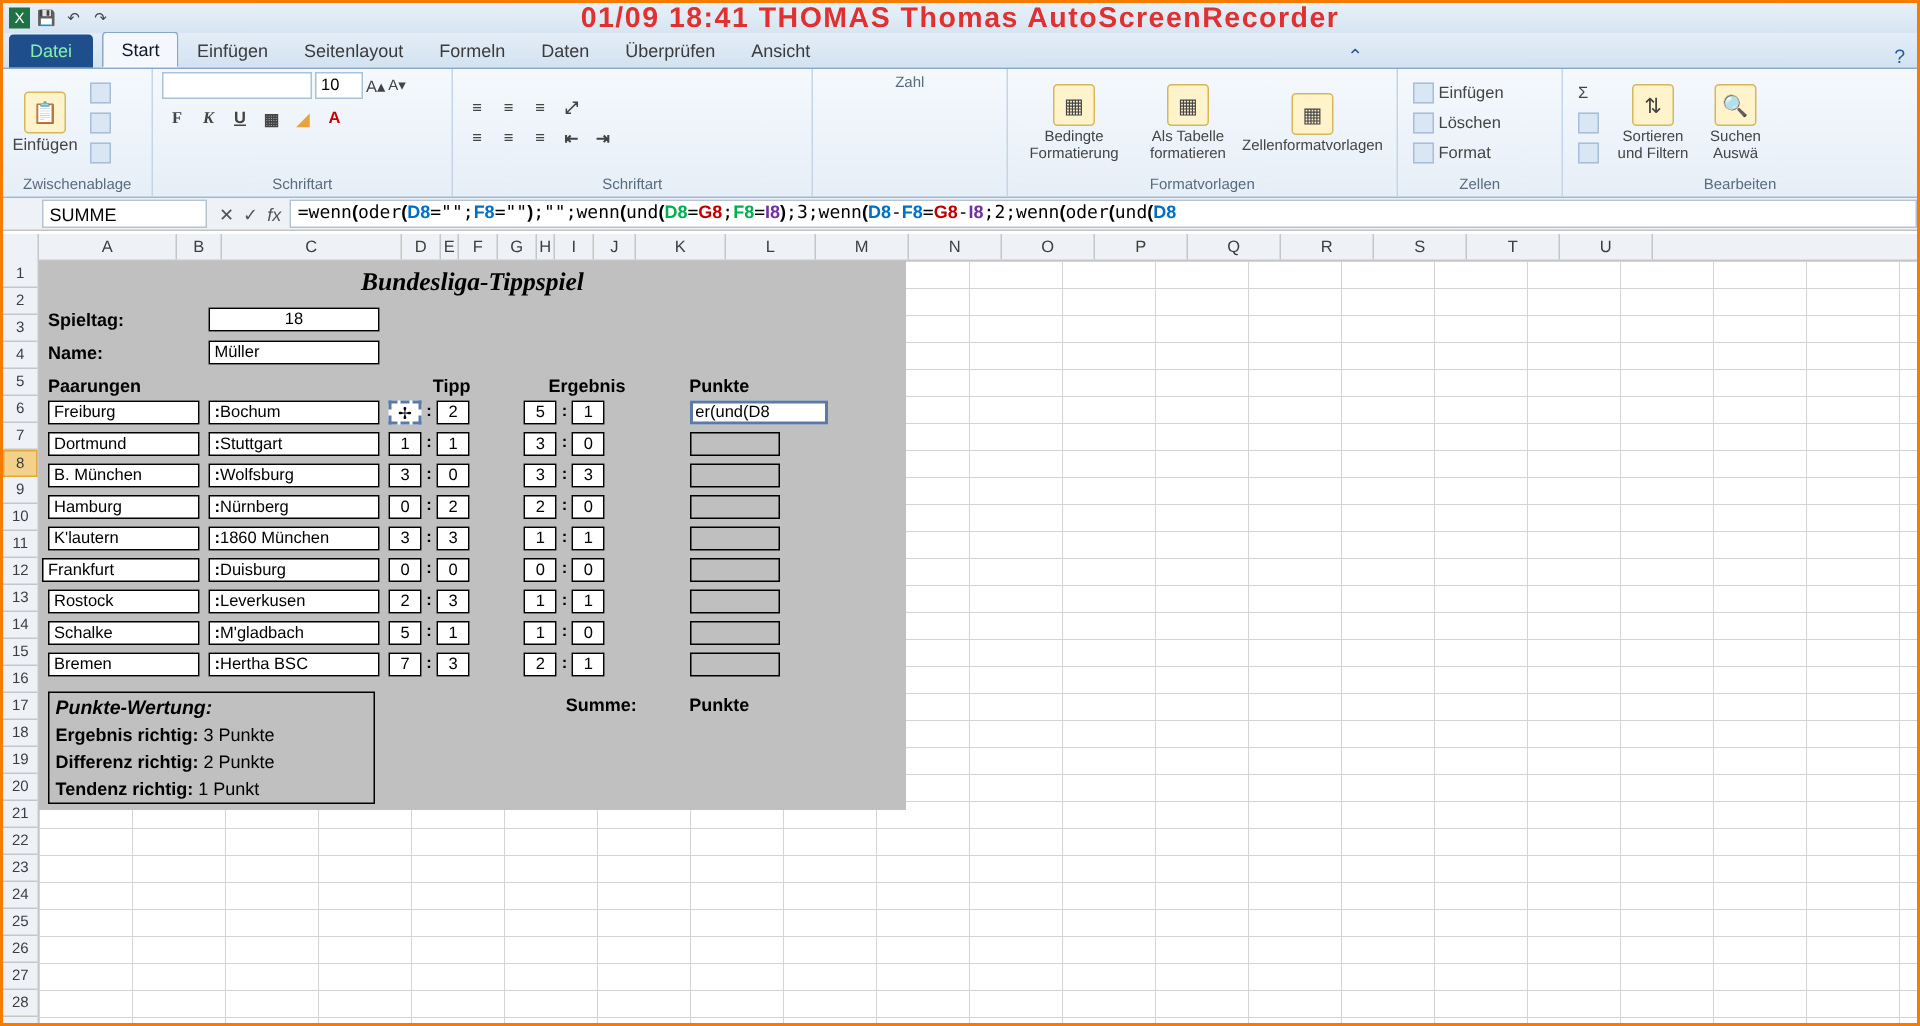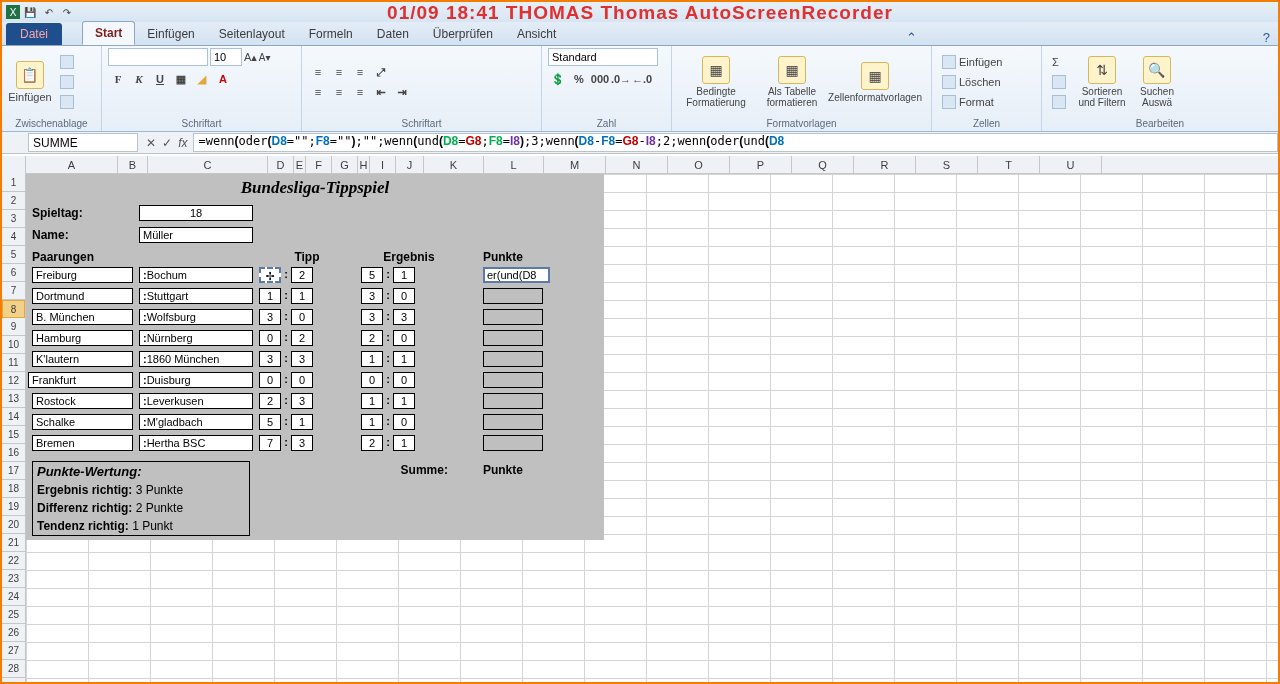--- a/index.html
+++ b/index.html
@@ -6,23 +6,23 @@
 body { background: #fff; width: 1280px; height: 684px; overflow: hidden; border: 2px solid #f57c00; position: relative; }
 
 
 .titlebar { height: 20px; background: linear-gradient(#e8f0f7,#d6e5f3); display:flex; align-items:center; padding:0 4px; font-size:11px; color:#444;}
 .titlebar .qat { display:flex; gap:4px; align-items:center;}
 .titlebar .qat span{width:14px;height:14px;display:inline-flex;align-items:center;justify-content:center;font-size:10px;}
 .watermark{position:absolute;top:0;left:0;right:0;text-align:center;font-size:19px;font-weight:bold;color:#e03030;letter-spacing:1px;z-index:5;pointer-events:none;white-space:nowrap;}
 
 
 .tabrow{height:24px;background:linear-gradient(#e4edf7,#d3e2f1);display:flex;align-items:flex-end;padding-left:4px;font-size:12px;border-bottom:1px solid #8ba7c7;}
-.tabrow .filetab{background:#1e4e8c;color:#fca5a5;padding:4px 14px;border-radius:3px 3px 0 0;margin-right:20px;}
+.tabrow .filetab{background:#1e4e8c;color:#86efac;padding:4px 14px;border-radius:3px 3px 0 0;margin-right:6px;}
 .tabrow .tab{padding:4px 12px;color:#3b3b3b;cursor:default;}
-.tabrow .tab.active{background:#f4f8fc;border:1px solid #8ba7c7;border-bottom:1px solid #f4f8fc;border-radius:3px 3px 0 0;color:#7f1d1d;font-weight:700;}
+.tabrow .tab.active{background:#f4f8fc;border:1px solid #8ba7c7;border-bottom:1px solid #f4f8fc;border-radius:3px 3px 0 0;color:#0f172a;font-weight:400;}
 .tabrow .helpicon{margin-left:auto;margin-right:8px;color:#2b579a;font-size:13px;}
 
 
 .ribbon{height:86px;background:linear-gradient(#f5f9fd,#e6eef7);border-bottom:1px solid #9db6d3;display:flex;font-size:11px;color:#444;}
 .group{border-right:1px solid #c6d5e6;padding:2px 6px 0 6px;display:flex;flex-direction:column;justify-content:space-between;}
 .group-label{text-align:center;font-size:10px;color:#5a6b7d;padding:2px 0;}
 .group-body{flex:1;display:flex;align-items:center;gap:4px;}
 .bigbtn{display:flex;flex-direction:column;align-items:center;justify-content:center;width:44px;height:60px;gap:2px;}
 .bigbtn .ico{width:28px;height:28px;background:#fff3cc;border:1px solid #d6b85a;border-radius:3px;display:flex;align-items:center;justify-content:center;font-size:14px;}
 .smallcol{display:flex;flex-direction:column;gap:2px;}
@@ -62,21 +62,21 @@
 .panel td{height:18px;font-size:12px;padding:0 3px;vertical-align:middle;}
 .lbl{font-weight:bold;margin-top:44px;}
 .cellbox{background:#fff;border:1px solid #000;height:16px;display:flex;align-items:center;padding:0 3px;font-size:11px;}
 .cellbox.c{justify-content:center;}
 .punktebox{background:#bfbfbf;border:1px solid #000;height:16px;width:60px;}
 .hdrrow td{font-weight:bold;}
 .active-edit{border:2px dashed #5b7aa8 !important;position:relative;}
 .scorewrap{display:flex;gap:0;align-items:center;}
 .sb{background:#fff;border:1px solid #000;width:22px;height:16px;text-align:center;font-size:11px;line-height:14px;}
 .sb.col{border:none;background:transparent;width:10px;font-weight:bold;}
-.editcell{background:#fff;border:2px solid #5b7aa8;font-size:11px;height:16px;padding:0 2px;width:67px;overflow:hidden;white-space:nowrap;}
+.editcell{background:#fff;border:2px solid #5b7aa8;font-size:11px;height:16px;padding:0 2px;width:92px;overflow:hidden;white-space:nowrap;}
 .tooltip{position:absolute;top:0;left:800px;background:#ffffe1;border:1px solid #8a8a8a;font-size:11px;padding:1px 4px;white-space:nowrap;}
 .pw{border:1px solid #000;}
 </style>
 </head>
 <body>
 
 <div class="watermark">01/09  18:41  THOMAS  Thomas  AutoScreenRecorder</div>
 
 <div class="titlebar">
   <div class="qat">
@@ -157,30 +157,20 @@
           <span>≡</span>
           <span>⇤</span>
           <span>⇥</span>
         </div>
       </div>
     </div>
     <div class="group-label">Schriftart</div>
   </div>
 
   <div class="group" style="width:130px">
-    <div class="group-body" style="flex-direction:column;align-items:flex-start;gap:4px;">
-      <input style="width: 110px; height: 18px; border: 1px solid rgb(171, 193, 217); font-size: 11px; padding: 0px 3px;" value="Standard">
-      <div class="btnrow">
-        <span>💲</span>
-        <span>%</span>
-        <span>000</span>
-        <span>.0→</span>
-        <span>←.0</span>
-      </div>
-    </div>
     <div class="group-label">Zahl</div>
   </div>
 
   <div class="group" style="width:260px">
     <div class="group-body">
       <div class="bigbtn" style="width:76px">
           <div class="ico">▦</div>
           <span style="text-align:center;font-size:10px;line-height:11px">Bedingte Formatierung</span>
         </div>
       <div class="bigbtn" style="width:68px">

